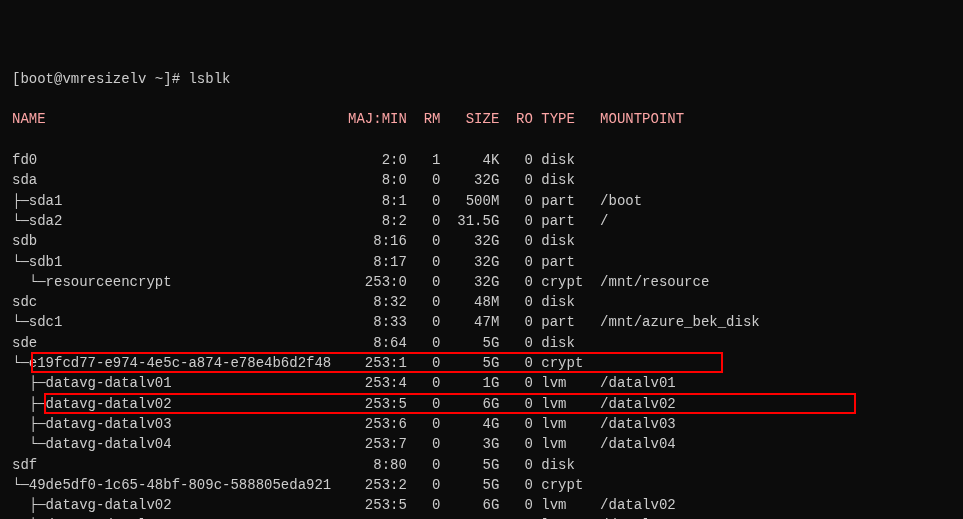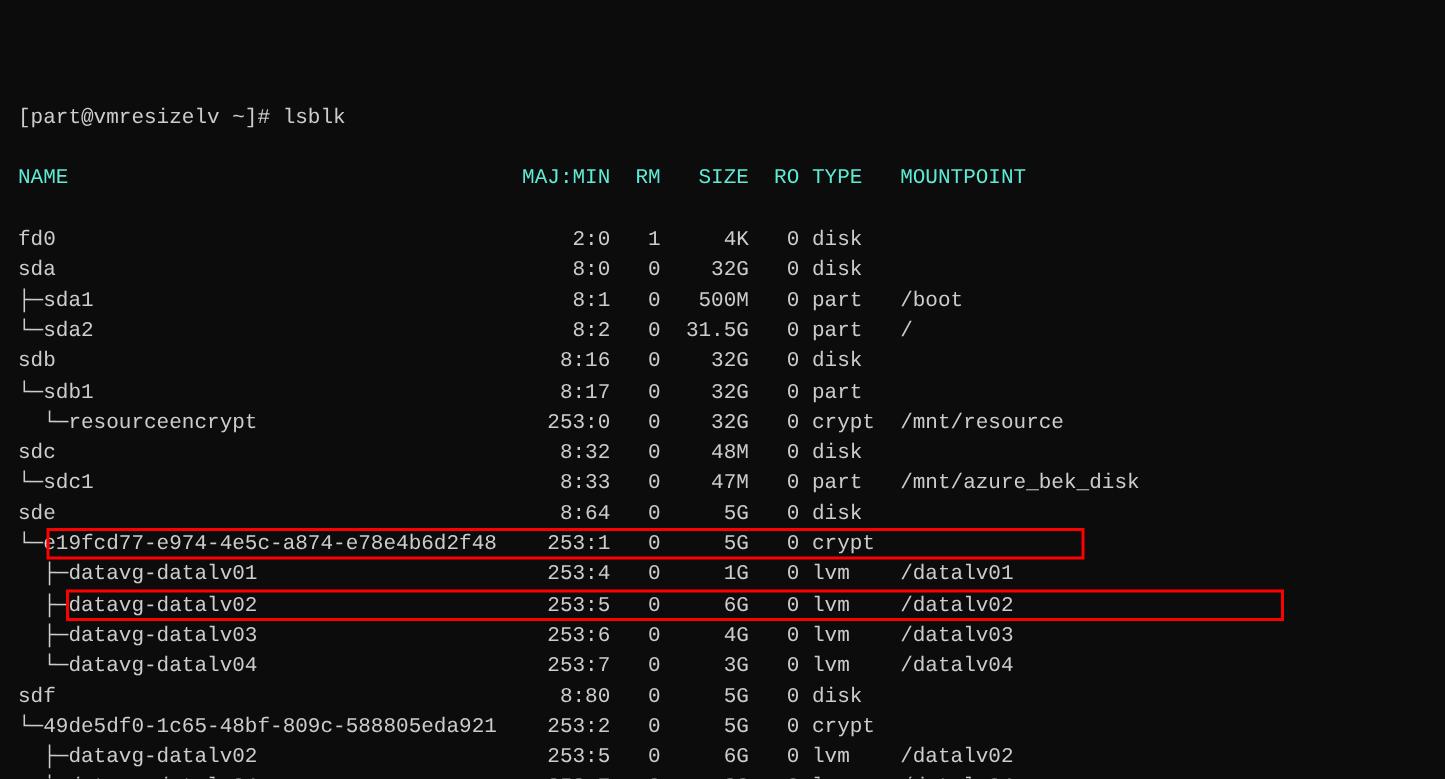--- a/index.html
+++ b/index.html
@@ -16,21 +16,21 @@
       padding: 8px 12px;
       white-space: pre;
       width: 963px;
       height: 519px;
       overflow: hidden;
     }
     .prompt-line {
       color: #cccccc;
     }
     .header-row {
-      color: #5eead4;
+      color: #fca5a5;
     }
     .row {
       position: relative;
     }
     .highlight-box-1 {
       position: absolute;
       border: 2px solid #ff0000;
       top: -1px;
       left: 19px;
       width: 692px;
@@ -44,18 +44,18 @@
       left: 32px;
       width: 812px;
       height: 21px;
       pointer-events: none;
     }
   </style>
 </head>
 <body>
 
 
-<div class="prompt-line"><span>[part@vmresizelv ~]# lsblk</span></div>
+<div class="prompt-line"><span>[boot@vmresizelv ~]# lsblk</span></div>
 <div class="header-row" id="header-line">NAME                                    MAJ:MIN  RM   SIZE  RO TYPE   MOUNTPOINT</div>
 <div id="rows-container"><div class="row">fd0                                         2:0   1     4K   0 disk   </div><div class="row">sda                                         8:0   0    32G   0 disk   </div><div class="row">├─sda1                                      8:1   0   500M   0 part   /boot</div><div class="row">└─sda2                                      8:2   0  31.5G   0 part   /</div><div class="row">sdb                                        8:16   0    32G   0 disk   </div><div class="row">└─sdb1                                     8:17   0    32G   0 part   </div><div class="row">  └─resourceencrypt                       253:0   0    32G   0 crypt  /mnt/resource</div><div class="row">sdc                                        8:32   0    48M   0 disk   </div><div class="row">└─sdc1                                     8:33   0    47M   0 part   /mnt/azure_bek_disk</div><div class="row">sde                                        8:64   0     5G   0 disk   </div><div class="row">└─e19fcd77-e974-4e5c-a874-e78e4b6d2f48    253:1   0     5G   0 crypt  <div class="highlight-box-1"></div></div><div class="row">  ├─datavg-datalv01                       253:4   0     1G   0 lvm    /datalv01</div><div class="row">  ├─datavg-datalv02                       253:5   0     6G   0 lvm    /datalv02<div class="highlight-box-2"></div></div><div class="row">  ├─datavg-datalv03                       253:6   0     4G   0 lvm    /datalv03</div><div class="row">  └─datavg-datalv04                       253:7   0     3G   0 lvm    /datalv04</div><div class="row">sdf                                        8:80   0     5G   0 disk   </div><div class="row">└─49de5df0-1c65-48bf-809c-588805eda921    253:2   0     5G   0 crypt  </div><div class="row">  ├─datavg-datalv02                       253:5   0     6G   0 lvm    /datalv02</div><div class="row">  └─datavg-datalv04                       253:7   0     3G   0 lvm    /datalv04</div></div>
 
 
 
 
 </body></html>

